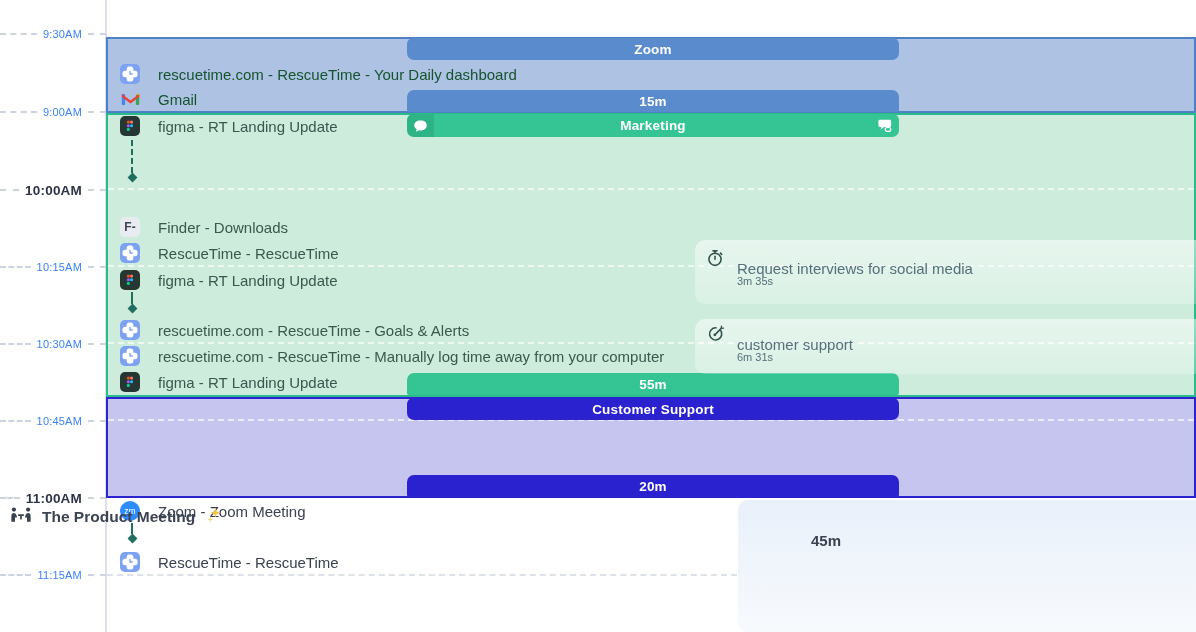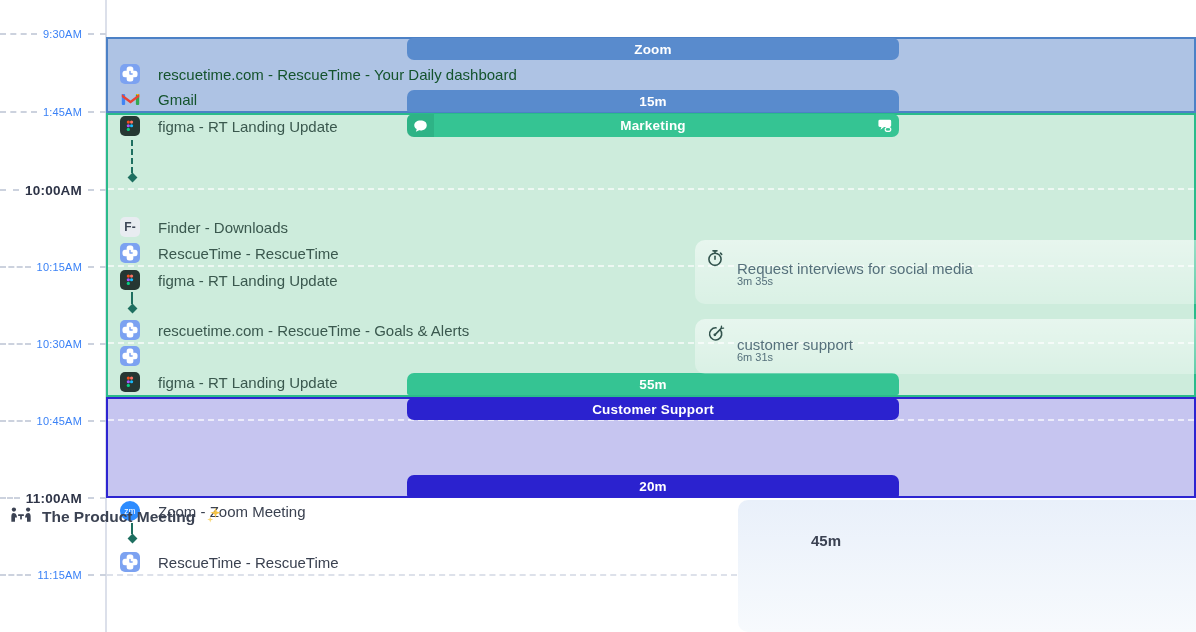--- a/index.html
+++ b/index.html
@@ -70,21 +70,21 @@
 
   <div class="gutter-line"></div>
 
   <div class="time-row" style="top:25px">
       <span class="dash l"></span>
       <span class="t-label">9:30AM</span>
       <span class="dash r"></span>
     </div>
   <div class="time-row" style="top:103px">
       <span class="dash l"></span>
-      <span class="t-label">1:45AM</span>
+      <span class="t-label">9:00AM</span>
       <span class="dash r"></span>
     </div>
   <div class="time-row" style="top:181px">
       <span class="dash l"></span>
       <span class="t-label bold">10:00AM</span>
       <span class="dash r"></span>
     </div>
   <div class="time-row" style="top:258px">
       <span class="dash l"></span>
       <span class="t-label">10:15AM</span>
@@ -244,20 +244,21 @@
   <div class="entry in-green" style="top:345px">
     <span class="icon">
       <svg width="20" height="20" viewBox="0 0 24 24">
           <rect width="24" height="24" rx="6" fill="#7ca2f1"></rect>
           <rect x="8" y="3" width="8" height="18" rx="3" fill="#fff"></rect>
           <rect x="3" y="8" width="18" height="8" rx="3" fill="#fff"></rect>
           <circle cx="12" cy="12" r="4.4" fill="#fff"></circle>
           <path d="M12,12 V8.8 M12,12 H14.6" stroke="#7ca2f1" stroke-width="1.7" stroke-linecap="round" fill="none"></path>
         </svg>
     </span>
+    <span class="etext">rescuetime.com - RescueTime - Manually log time away from your computer</span>
   </div>
   <div class="entry in-green" style="top:371px">
     <span class="icon">
       <svg width="20" height="20" viewBox="0 0 24 24">
           <rect width="24" height="24" rx="6" fill="#263733"></rect>
           <g transform="translate(8.1,5.4)">
             <rect x="0" y="0" width="3.8" height="3.8" rx="1.9" fill="#f24e1e"></rect>
             <circle cx="5.8" cy="1.9" r="1.9" fill="#ff7262"></circle>
             <rect x="0" y="4.4" width="3.8" height="3.8" rx="1.9" fill="#a259ff"></rect>
             <circle cx="5.8" cy="6.3" r="1.9" fill="#1abcfe"></circle>

